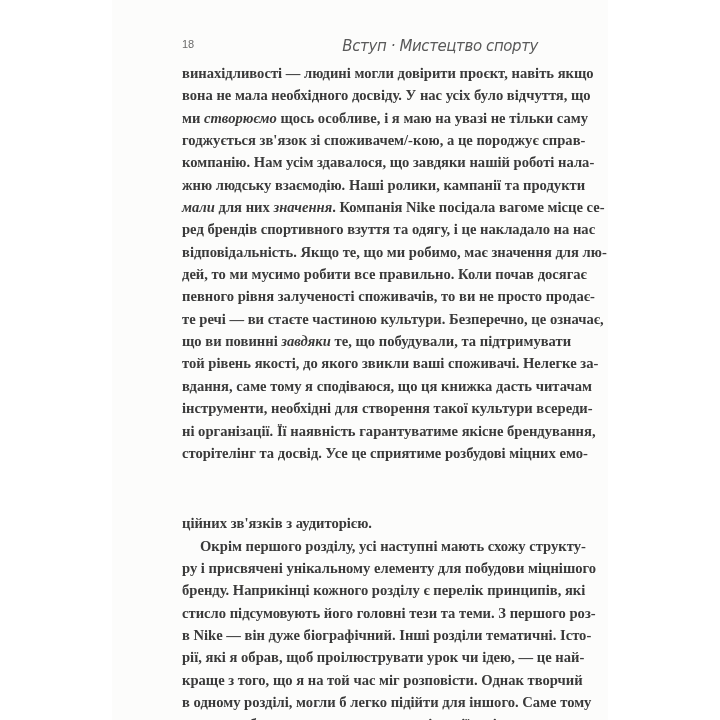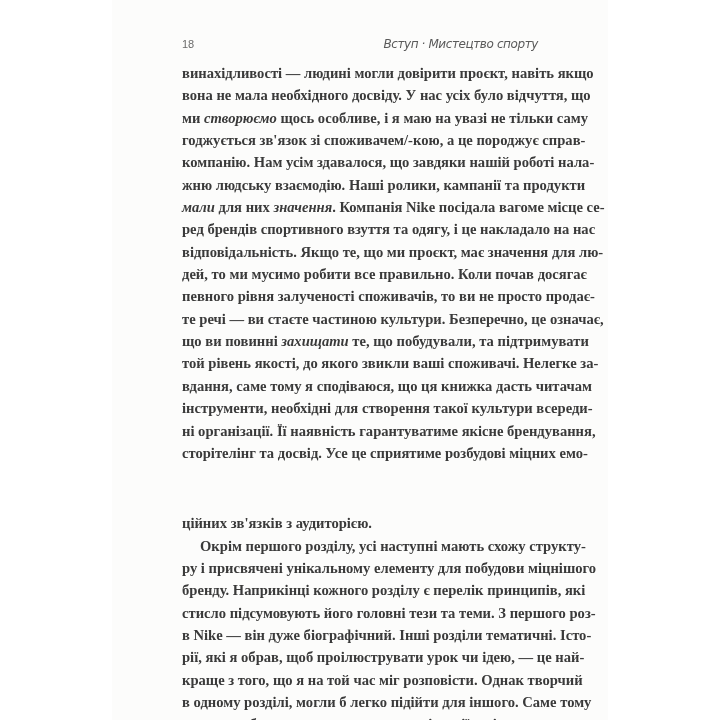--- a/index.html
+++ b/index.html
@@ -7,21 +7,21 @@
   .page {
     position:absolute; left:112px; top:0; width:496px; height:720px;
     background:#fcfcfb;
   }
   .running-head {
     position:absolute; left:182px; top:36px; width:356px; height:18px;
     font-family:"Liberation Sans", sans-serif; color:#6a6a6a; font-size:11px;
   }
   .running-head .folio { position:absolute; left:0; top:2px; }
   .running-head .title {
-    position:absolute; right:0; top:1px; font-style:italic; font-size:12px;
+    position:absolute; right:0; top:1px; font-style:italic; font-size:15px;
     font-family:"DejaVu Sans", sans-serif; letter-spacing:-0.4px; color:#5a5a5a;
   }
   .text {
     position:absolute; left:182px; top:62px; width:356px;
     font-family:"Liberation Serif", serif; font-size:14.6px; line-height:22.35px;
     color:#3a3a3a;
   }
   .line {
     display:block; height:22.35px; white-space:nowrap; text-align:justify;
     text-align-last:justify; overflow:visible;font-weight:bold;
@@ -42,25 +42,25 @@
 
 <div class="text" id="body-text">
     <span class="line">винахідливості — людині могли довірити проєкт, навіть якщо</span>
     <span class="line">вона не мала необхідного досвіду. У нас усіх було відчуття, що</span>
     <span class="line">ми <em>створюємо</em> щось особливе, і я маю на увазі не тільки саму</span>
     <span class="line">годжується зв'язок зі споживачем/-кою, а це породжує справ-</span>
     <span class="line">компанію. Нам усім здавалося, що завдяки нашій роботі нала-</span>
     <span class="line">жню людську взаємодію. Наші ролики, кампанії та продукти</span>
     <span class="line"><em>мали</em> для них <em>значення</em>. Компанія Nike посідала вагоме місце се-</span>
     <span class="line">ред брендів спортивного взуття та одягу, і це накладало на нас</span>
-    <span class="line">відповідальність. Якщо те, що ми проєкт, має значення для лю-</span>
+    <span class="line">відповідальність. Якщо те, що ми робимо, має значення для лю-</span>
     <span class="line">дей, то ми мусимо робити все правильно. Коли почав досягає</span>
     <span class="line">певного рівня залученості споживачів, то ви не просто продає-</span>
     <span class="line">те речі — ви стаєте частиною культури. Безперечно, це означає,</span>
-    <span class="line">що ви повинні <em>захищати</em> те, що побудували, та підтримувати</span>
+    <span class="line">що ви повинні <em>завдяки</em> те, що побудували, та підтримувати</span>
     <span class="line">той рівень якості, до якого звикли ваші споживачі. Нелегке за-</span>
     <span class="line">вдання, саме тому я сподіваюся, що ця книжка дасть читачам</span>
     <span class="line">інструменти, необхідні для створення такої культури всереди-</span>
     <span class="line">ні організації. Її наявність гарантуватиме якісне брендування,</span>
     <span class="line">сторітелінг та досвід. Усе це сприятиме розбудові міцних емо-</span>
     <span class="line last">ційних зв'язків з аудиторією.</span>
     <span class="line indent">Окрім першого розділу, усі наступні мають схожу структу-</span>
     <span class="line">ру і присвячені унікальному елементу для побудови міцнішого</span>
     <span class="line">бренду. Наприкінці кожного розділу є перелік принципів, які</span>
     <span class="line">стисло підсумовують його головні тези та теми. З першого роз-</span>

